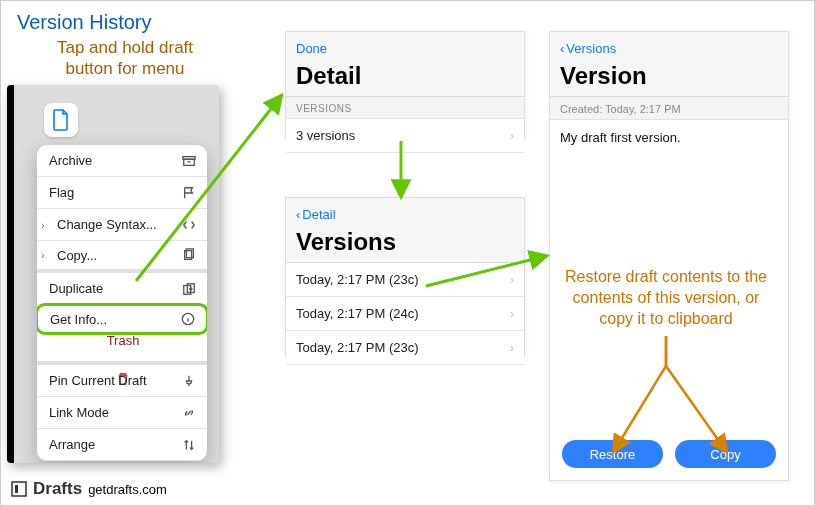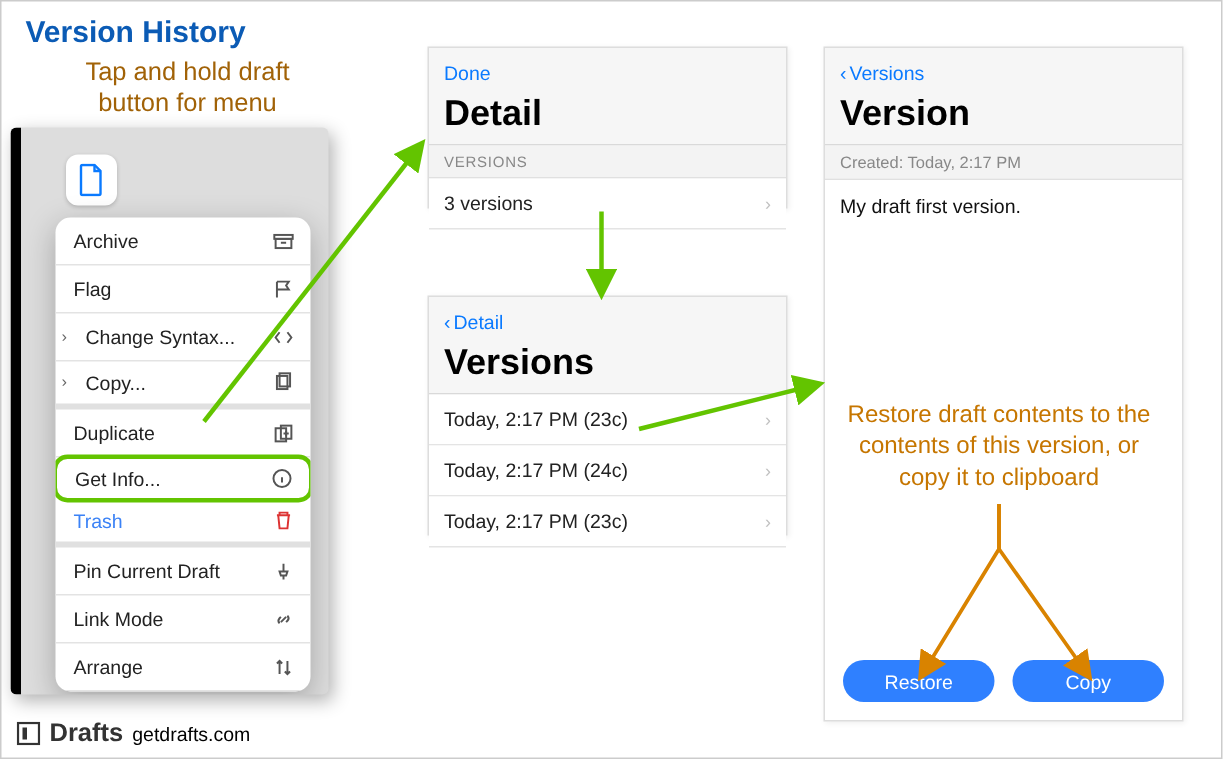--- a/index.html
+++ b/index.html
@@ -9,21 +9,21 @@
     width: 815px;
     height: 506px;
     position: relative;
     border: 1px solid #ccc;
   }
   .title {
     position: absolute;
     left: 16px; top: 10px;
     color: #0b5bb5;
     font-size: 20px;
-    font-weight: 700;
+    font-weight: 400;
   }
   .hint {
     position: absolute;
     left: 34px; top: 36px;
     width: 180px;
     color: #a16207;
     font-size: 17px;
     text-align: center;
     line-height: 1.25;
   }
@@ -68,21 +68,21 @@
     padding:0 10px 0 12px;
     border-bottom:1px solid #e3e3e3;
     font-size:13px;
     color:#222;
     justify-content:space-between;
     position:relative;
     gap:24px;
   }
   .menu-row.sep { border-bottom:4px solid #e0e0e0; }
   .menu-row .chev { position:absolute; left:4px; color:#666; font-size:11px; }
-  .menu-row.trash { color:#3b82f6; }
+  .menu-row.trash { color:#7f1d1d;flex-direction:column; }
   .menu-row.highlight {
     border:3px solid #63c400;
     border-radius:10px;
     margin:-2px;
   }
   .menu-row .micon { width:16px; height:16px; display:flex; align-items:center; justify-content:center; }
   .menu-row .micon svg { width:14px; height:14px; stroke:#555; fill:none; stroke-width:1.5; }
   .menu-row.trash .micon svg { stroke:#d33; }
 
   

